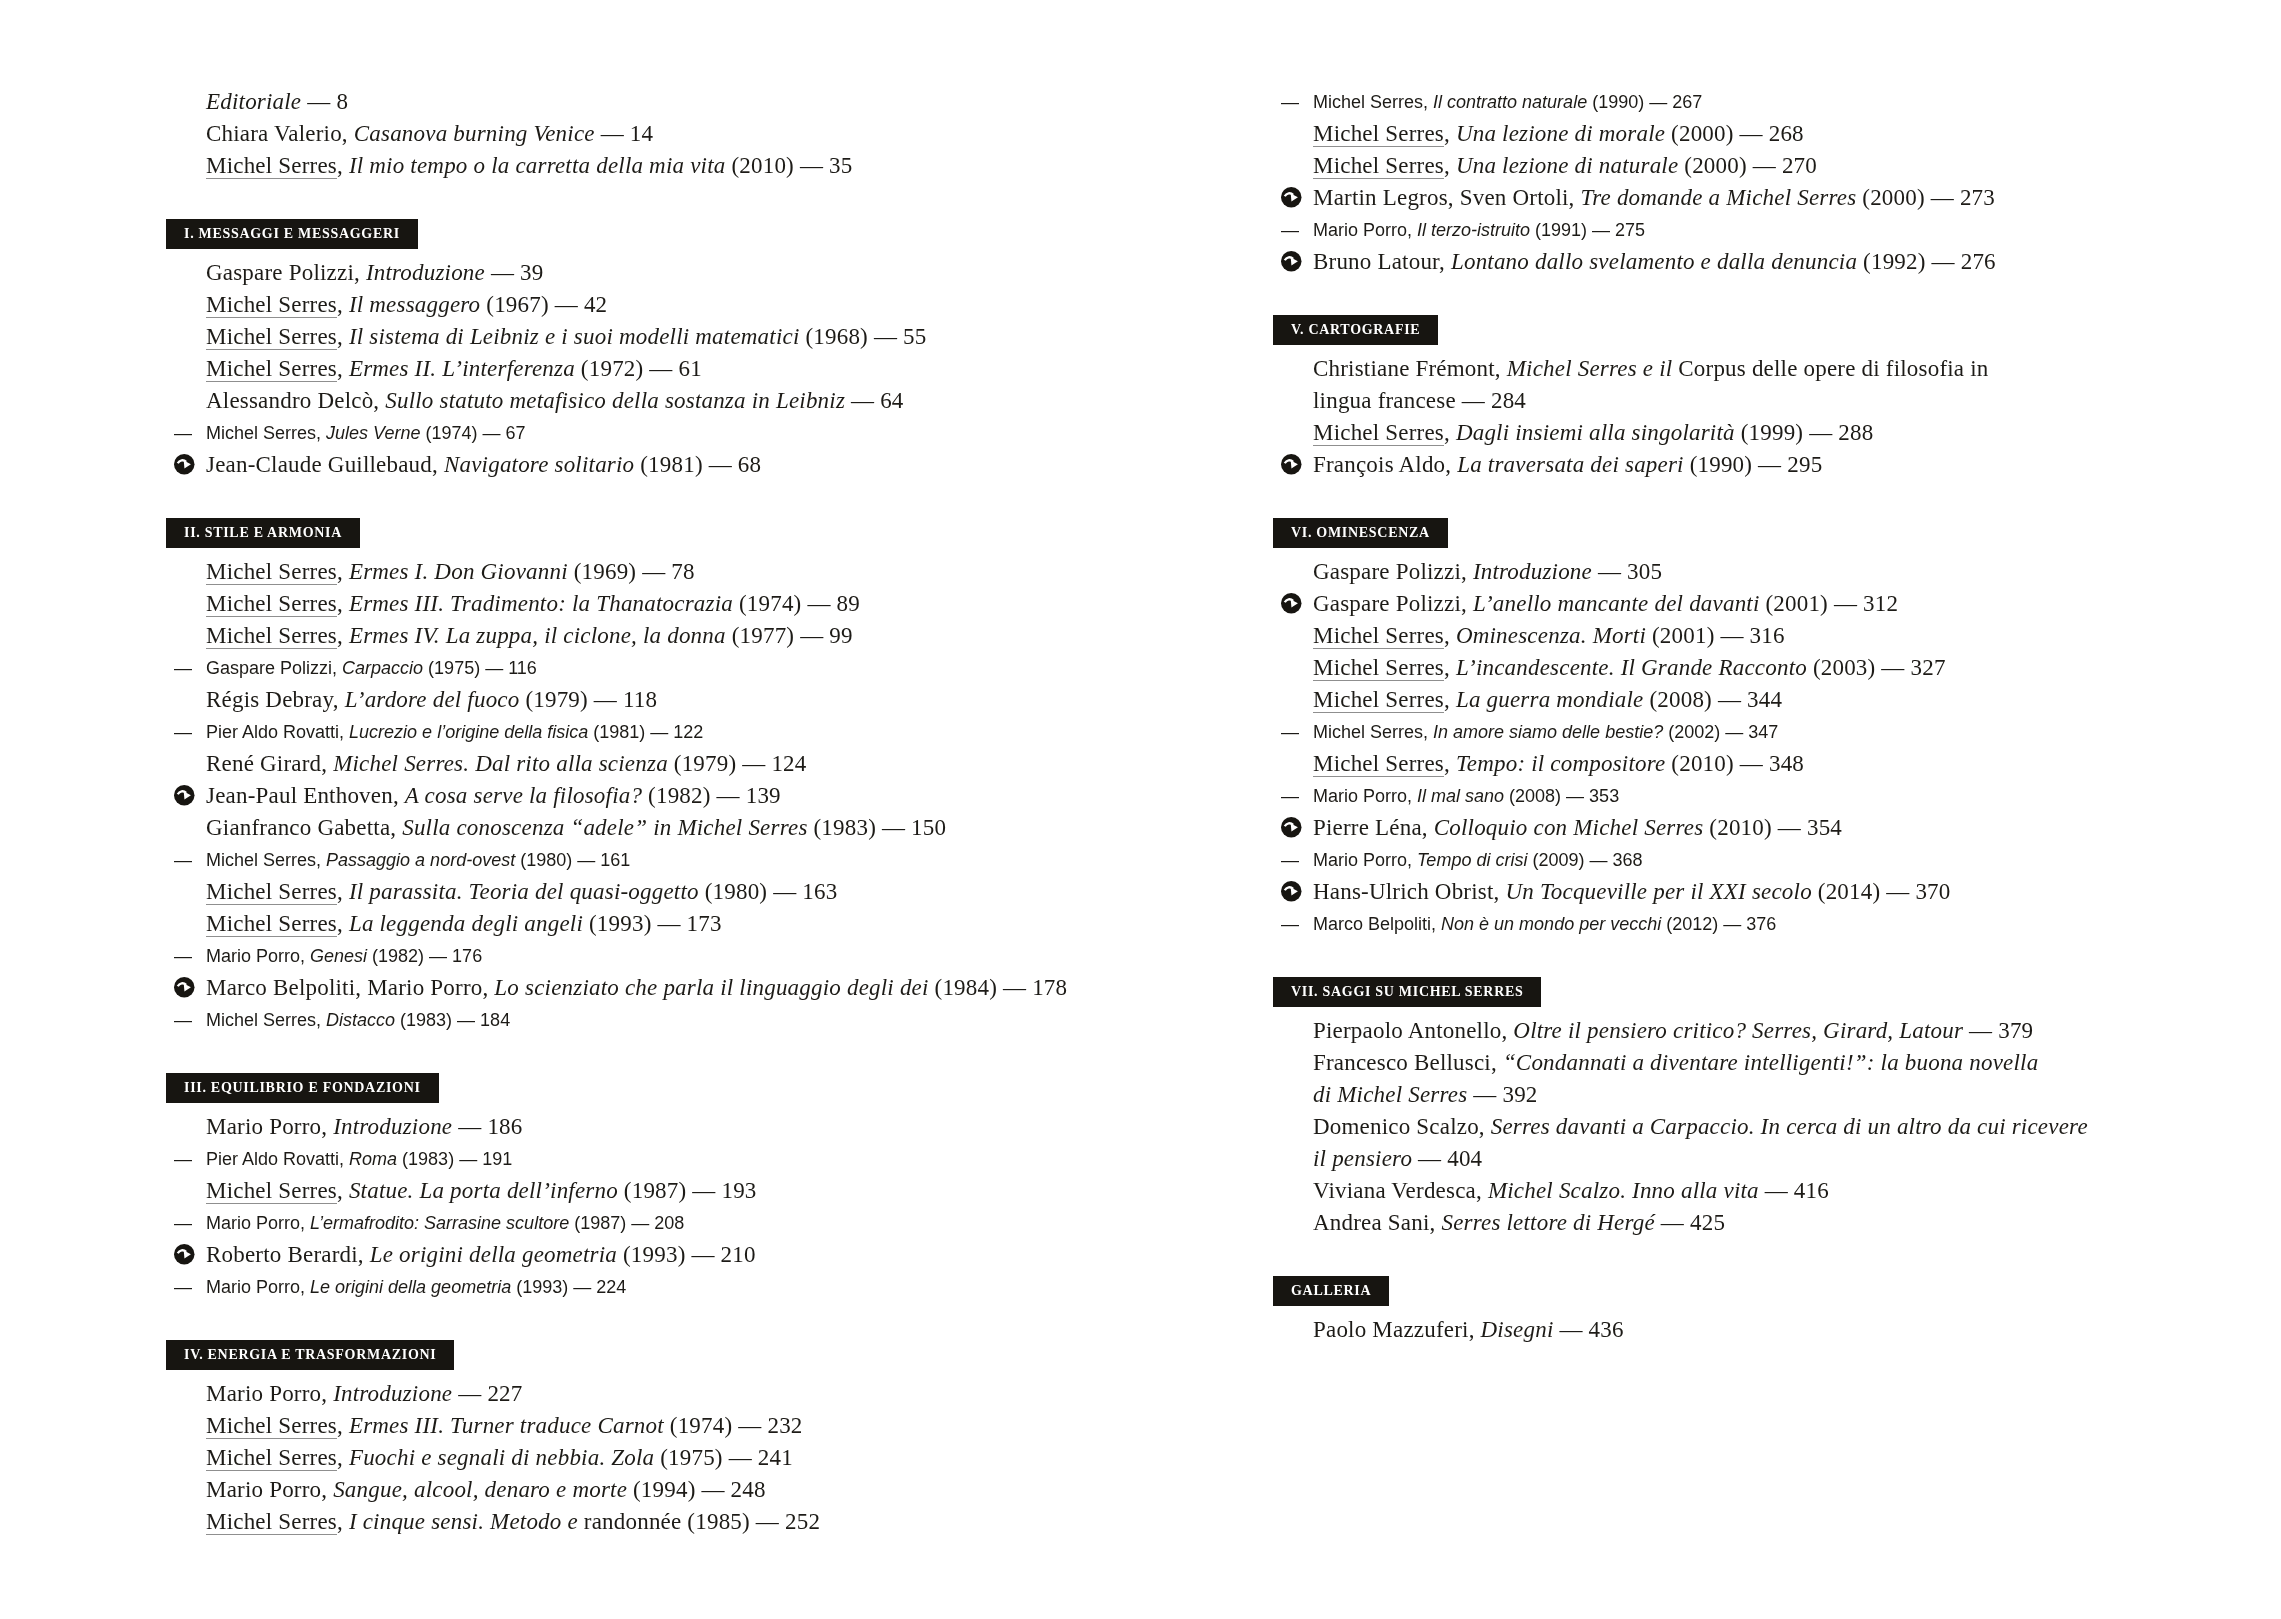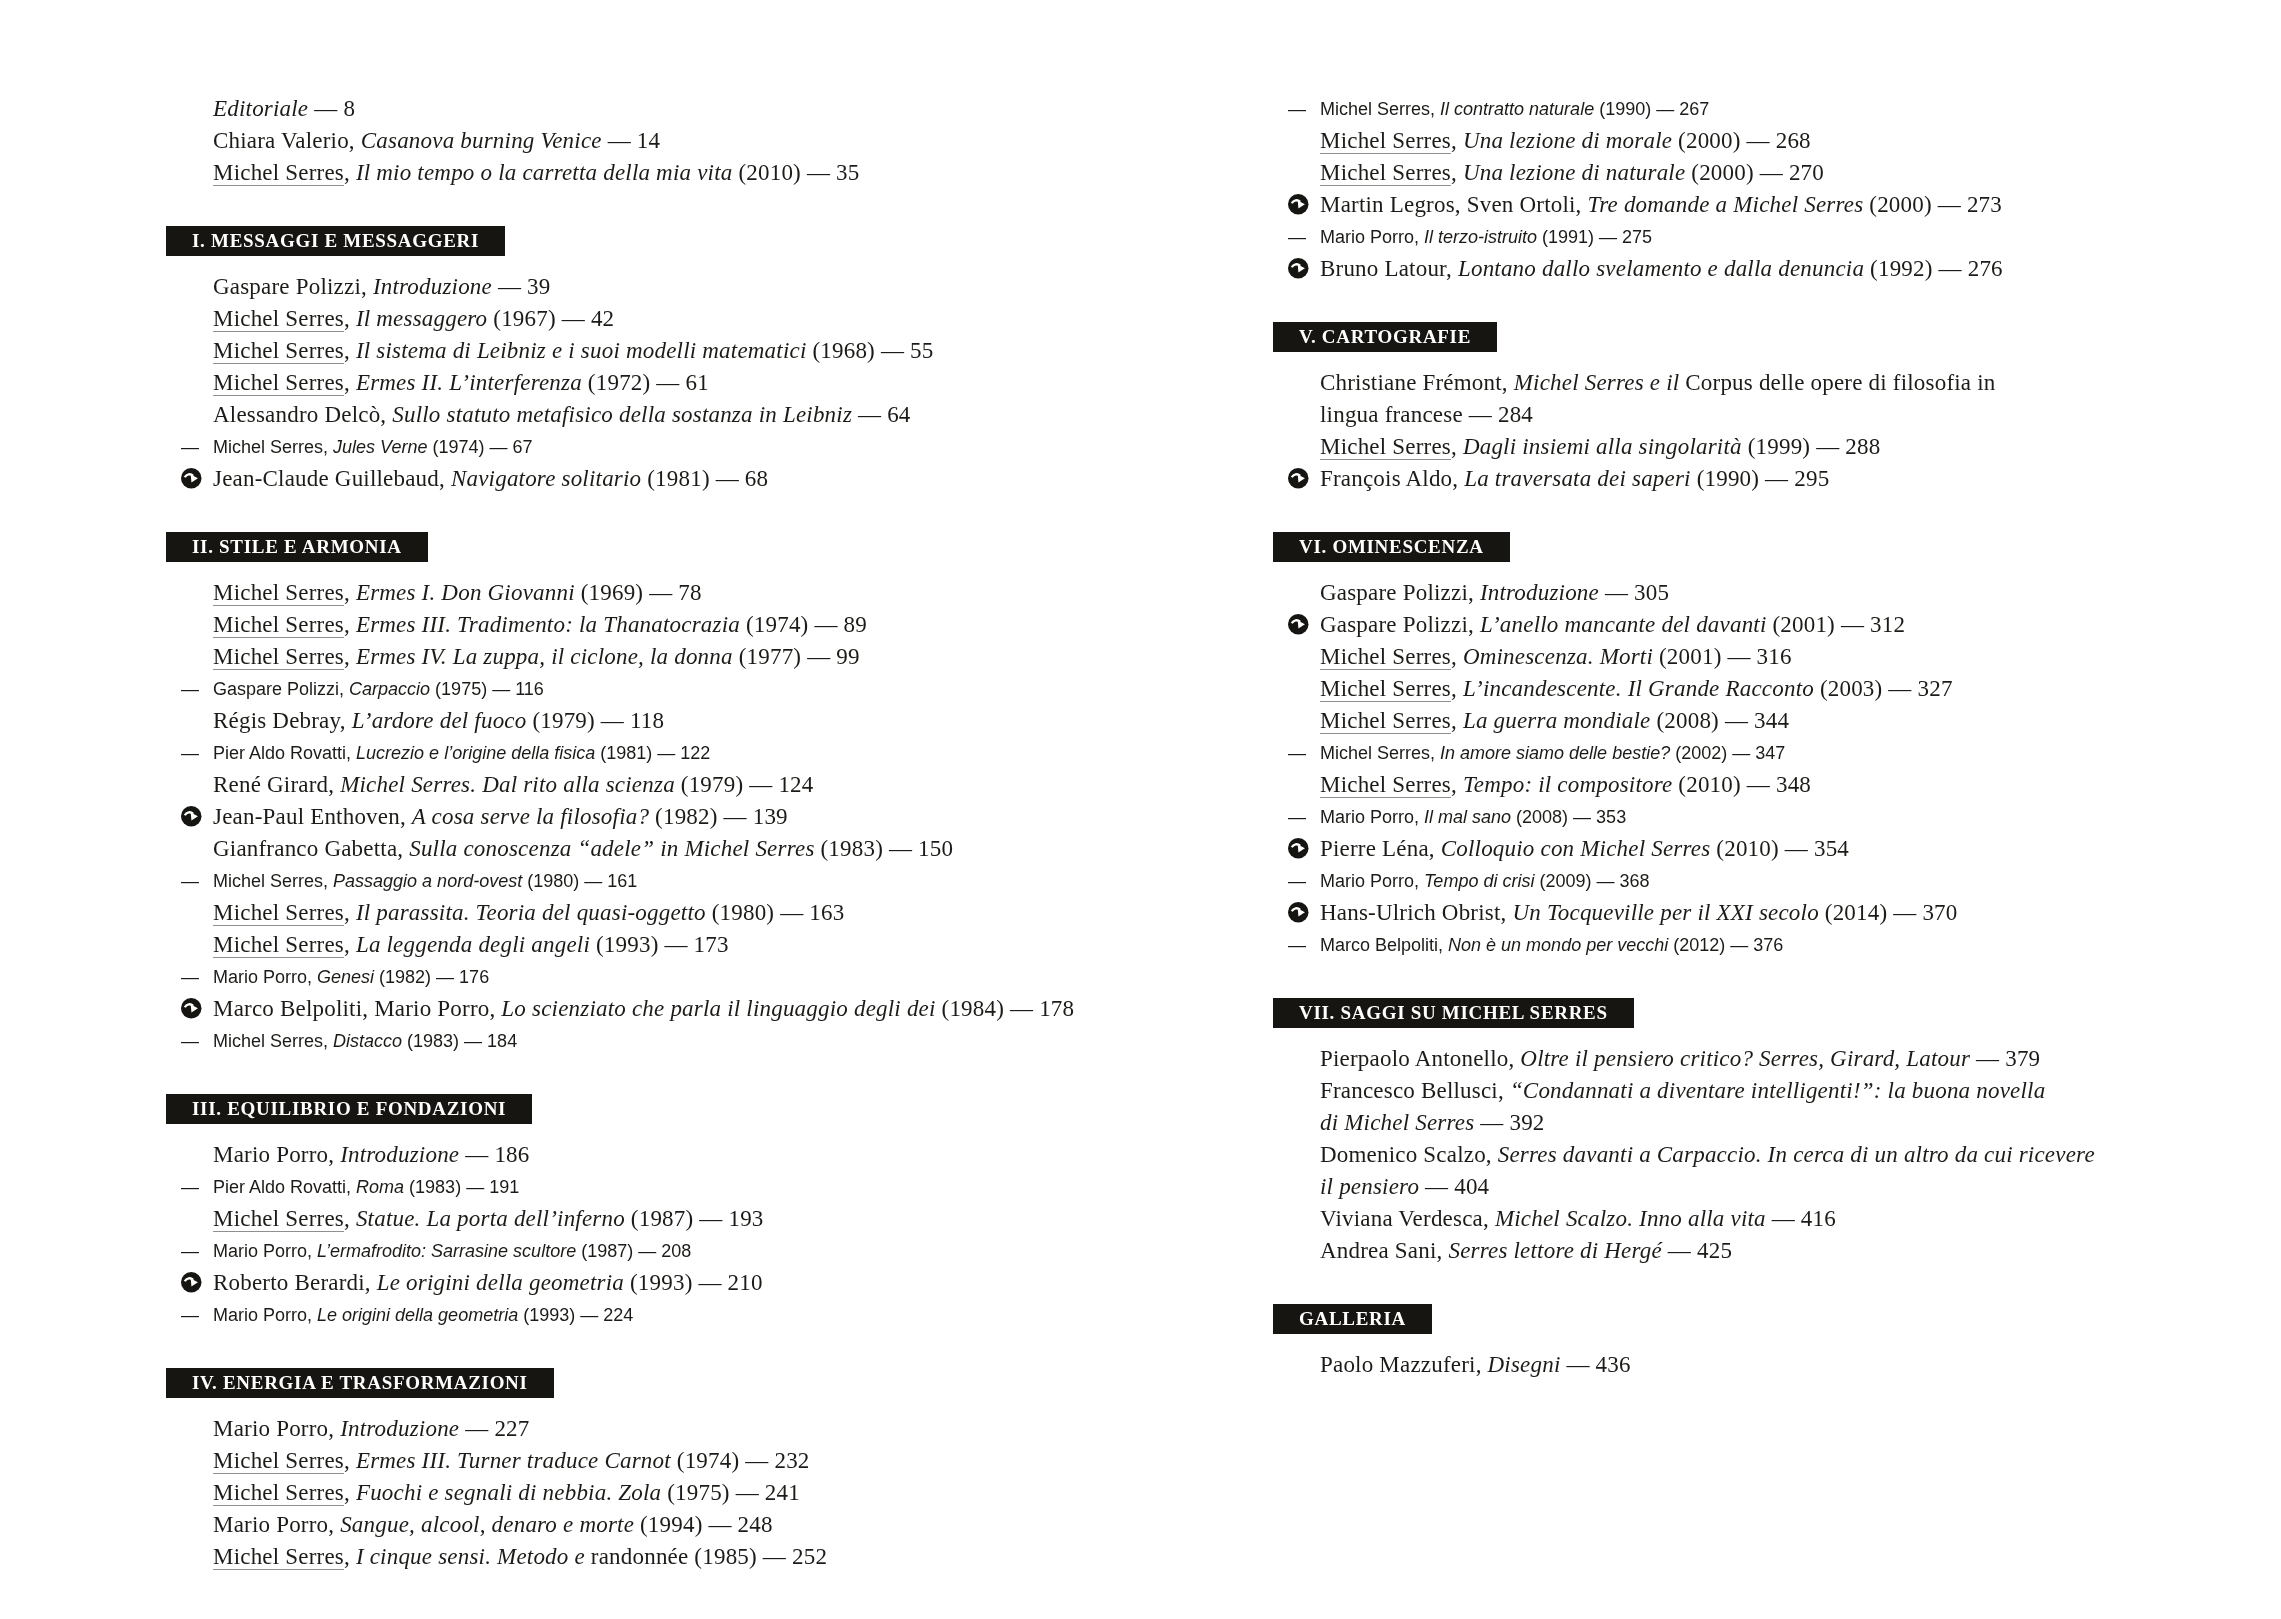--- a/index.html
+++ b/index.html
@@ -7,21 +7,21 @@
   }
   html,body{margin:0;padding:0;}
   body{background:var(--bg);}
   #page{
     position:relative; width:2281px; height:1619px; background:var(--bg);
     color:var(--text); font-family:"Liberation Serif", serif; overflow:hidden;
   }
   .column{position:absolute; top:78px;}
   #col-left{left:166px; width:1069px;}
   #col-right{left:1273px; width:980px;}
-  ul.entries{list-style:none; margin:15px; padding:0;}
+  ul.entries{list-style:none; margin:8px; padding:0;}
   li.entry{
     position:relative; padding-left:32px; font-size:23px; line-height:32px;
     white-space:nowrap; letter-spacing:0.2px;
   }
   li.entry.small{
     font-family:"Liberation Sans", sans-serif; font-size:18px; letter-spacing:0;
   }
   .seg-r{font-style:normal;}
   .seg-i{font-style:italic;}
   .seg-u{
@@ -31,21 +31,21 @@
   }
   .marker-dash{
     position:absolute; left:0; top:0; font-family:"Liberation Sans", sans-serif;
     font-size:18px; line-height:32px; color:var(--text);
   }
   .marker-arrow{position:absolute; left:0; top:5.3px; width:20.5px; height:20.5px;}
   .marker-arrow svg{display:block;}
   .header-row{margin:37px 0 7.1px 0;}
   .section-header{
     display:inline-block; background:var(--header-bg); color:var(--header-fg);
-    font-weight:bold; font-size:19px; line-height:30px; padding:0 26px;
+    font-weight:bold; font-size:14px; line-height:30px; padding:0 18px;
     letter-spacing:0.7px; font-family:"Liberation Serif", serif;
   }
 </style>
 </head>
 <body>
 
 <div id="page">
   <div class="column" id="col-left">
       <ul class="entries">
         <li class="entry"><span class="seg-i">Editoriale</span><span class="seg-r"> — 8</span></li>

